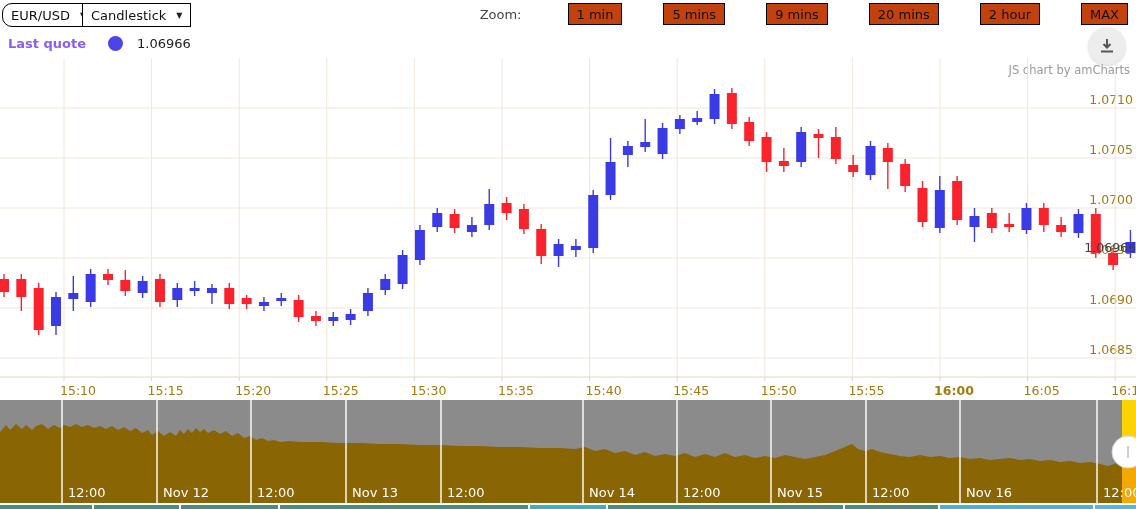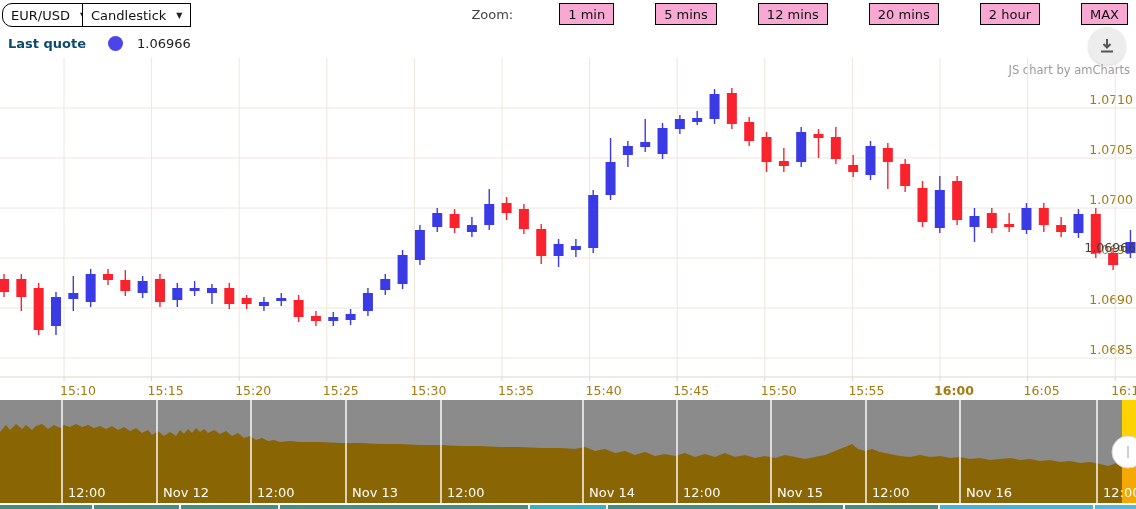--- a/index.html
+++ b/index.html
@@ -10,26 +10,26 @@
   
   .toolbar { position:absolute; left:0; top:0; width:1136px; height:30px; }
   .select-box { position:absolute; top:3; display:inline-flex; align-items:center; gap:10px;
     border:1px solid #000; background:#fff; height:24px; padding:0 8px; font-size:13px; color:#111;
     top:3px; cursor:pointer; }
   .select-box .arr { font-size:8px; color:#222; }
   #pair-select { left:2px;border-radius:10px; }
   #type-select { left:82px; }
   .zoom-wrap { position:absolute; right:8px; top:3px; display:flex; align-items:center;gap:36px; }
   .zoom-label { font-size:13px; color:#444; margin-right:5px; }
-  .zoom-btn { border:1px solid #000; background:#f9a8d4; font-size:13px; color:#111;
+  .zoom-btn { border:1px solid #000; background:#c2410c; font-size:13px; color:#111;
     height:22px; padding:0 8px; margin-left:5px; font-family:inherit; cursor:pointer; }
 
   
   .legend { position:absolute; left:8px; top:36px; display:flex; align-items:center; font-size:13px; }
-  .legend .lbl { font-weight:bold; color:#0c4a6e; }
+  .legend .lbl { font-weight:bold; color:#8b5cf6; }
   .legend .bullet { width:15px; height:15px; border-radius:50%; margin-left:22px; }
   .legend .val { margin-left:14px; color:#222; }
 
   
   .export-btn { position:absolute; left:1088px; top:27px; width:38px; height:38px; border-radius:50%;
     background:#ededed; box-shadow:0 1px 2px rgba(0,0,0,.15); display:flex; align-items:center;
     justify-content:center; cursor:pointer; }
 
   .credit { position:absolute; right:6px; top:63px; font-size:11.5px; }
 
@@ -51,21 +51,21 @@
       <span class="arr">▼</span>
     </div>
     <div class="select-box" id="type-select">
       <span>Candlestick</span>
       <span class="arr">▼</span>
     </div>
     <div class="zoom-wrap">
       <span class="zoom-label">Zoom:</span>
       <button class="zoom-btn">1 min</button>
       <button class="zoom-btn">5 mins</button>
-      <button class="zoom-btn">12 mins</button>
+      <button class="zoom-btn">9 mins</button>
       <button class="zoom-btn">20 mins</button>
       <button class="zoom-btn">2 hour</button>
       <button class="zoom-btn">MAX</button>
     </div>
   </div>
 
   <div class="legend">
     <span class="lbl">Last quote</span>
     <span class="bullet" id="legend-bullet" style="background: rgb(75, 68, 232);"></span>
     <span class="val">1.06966</span>

